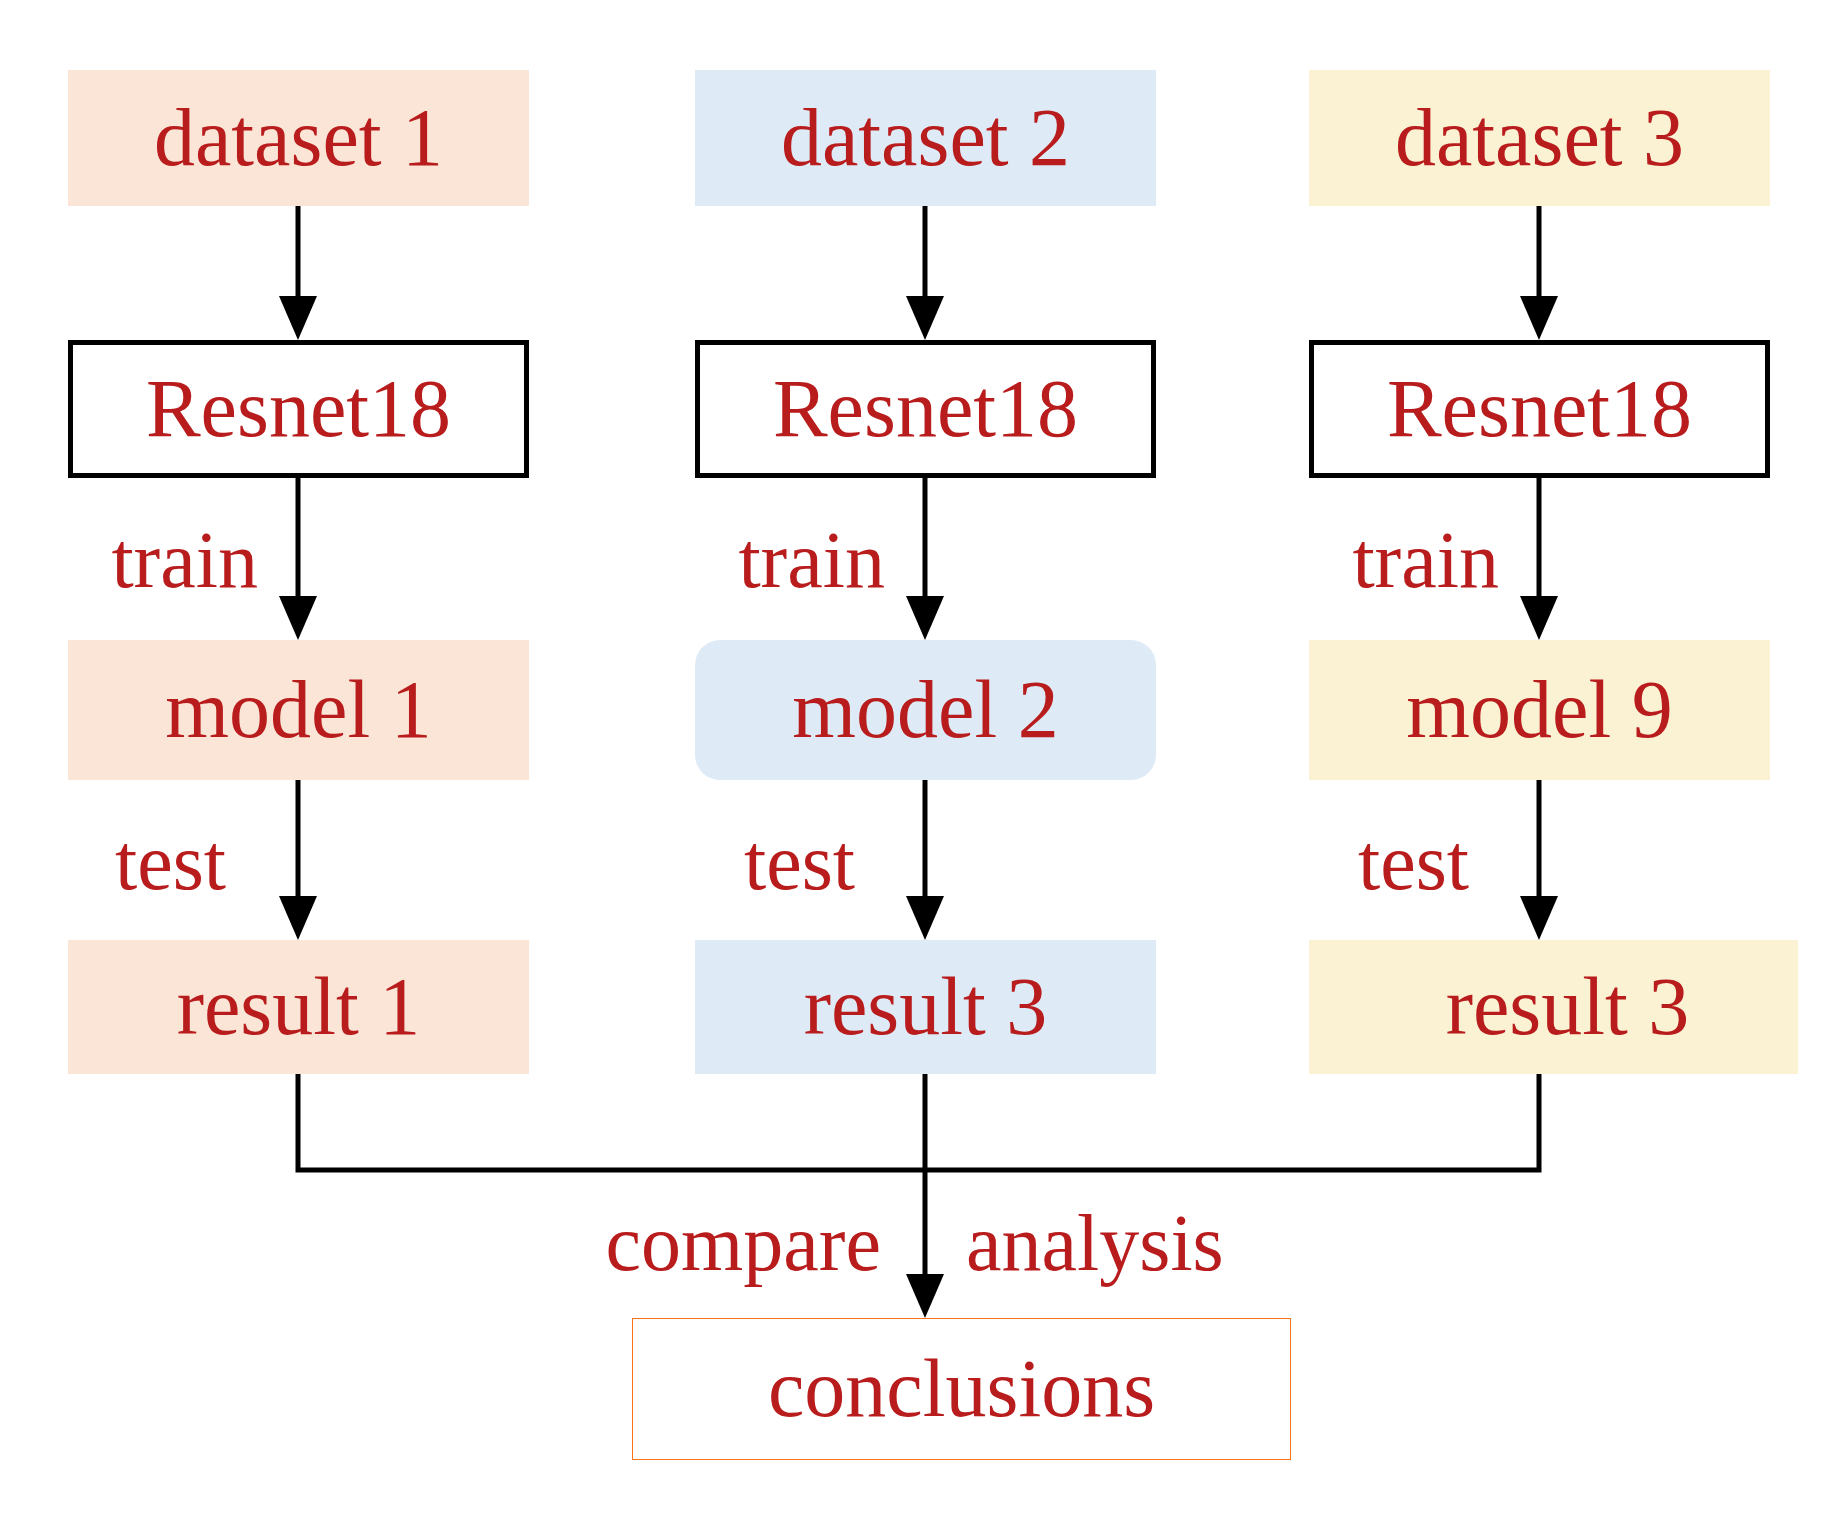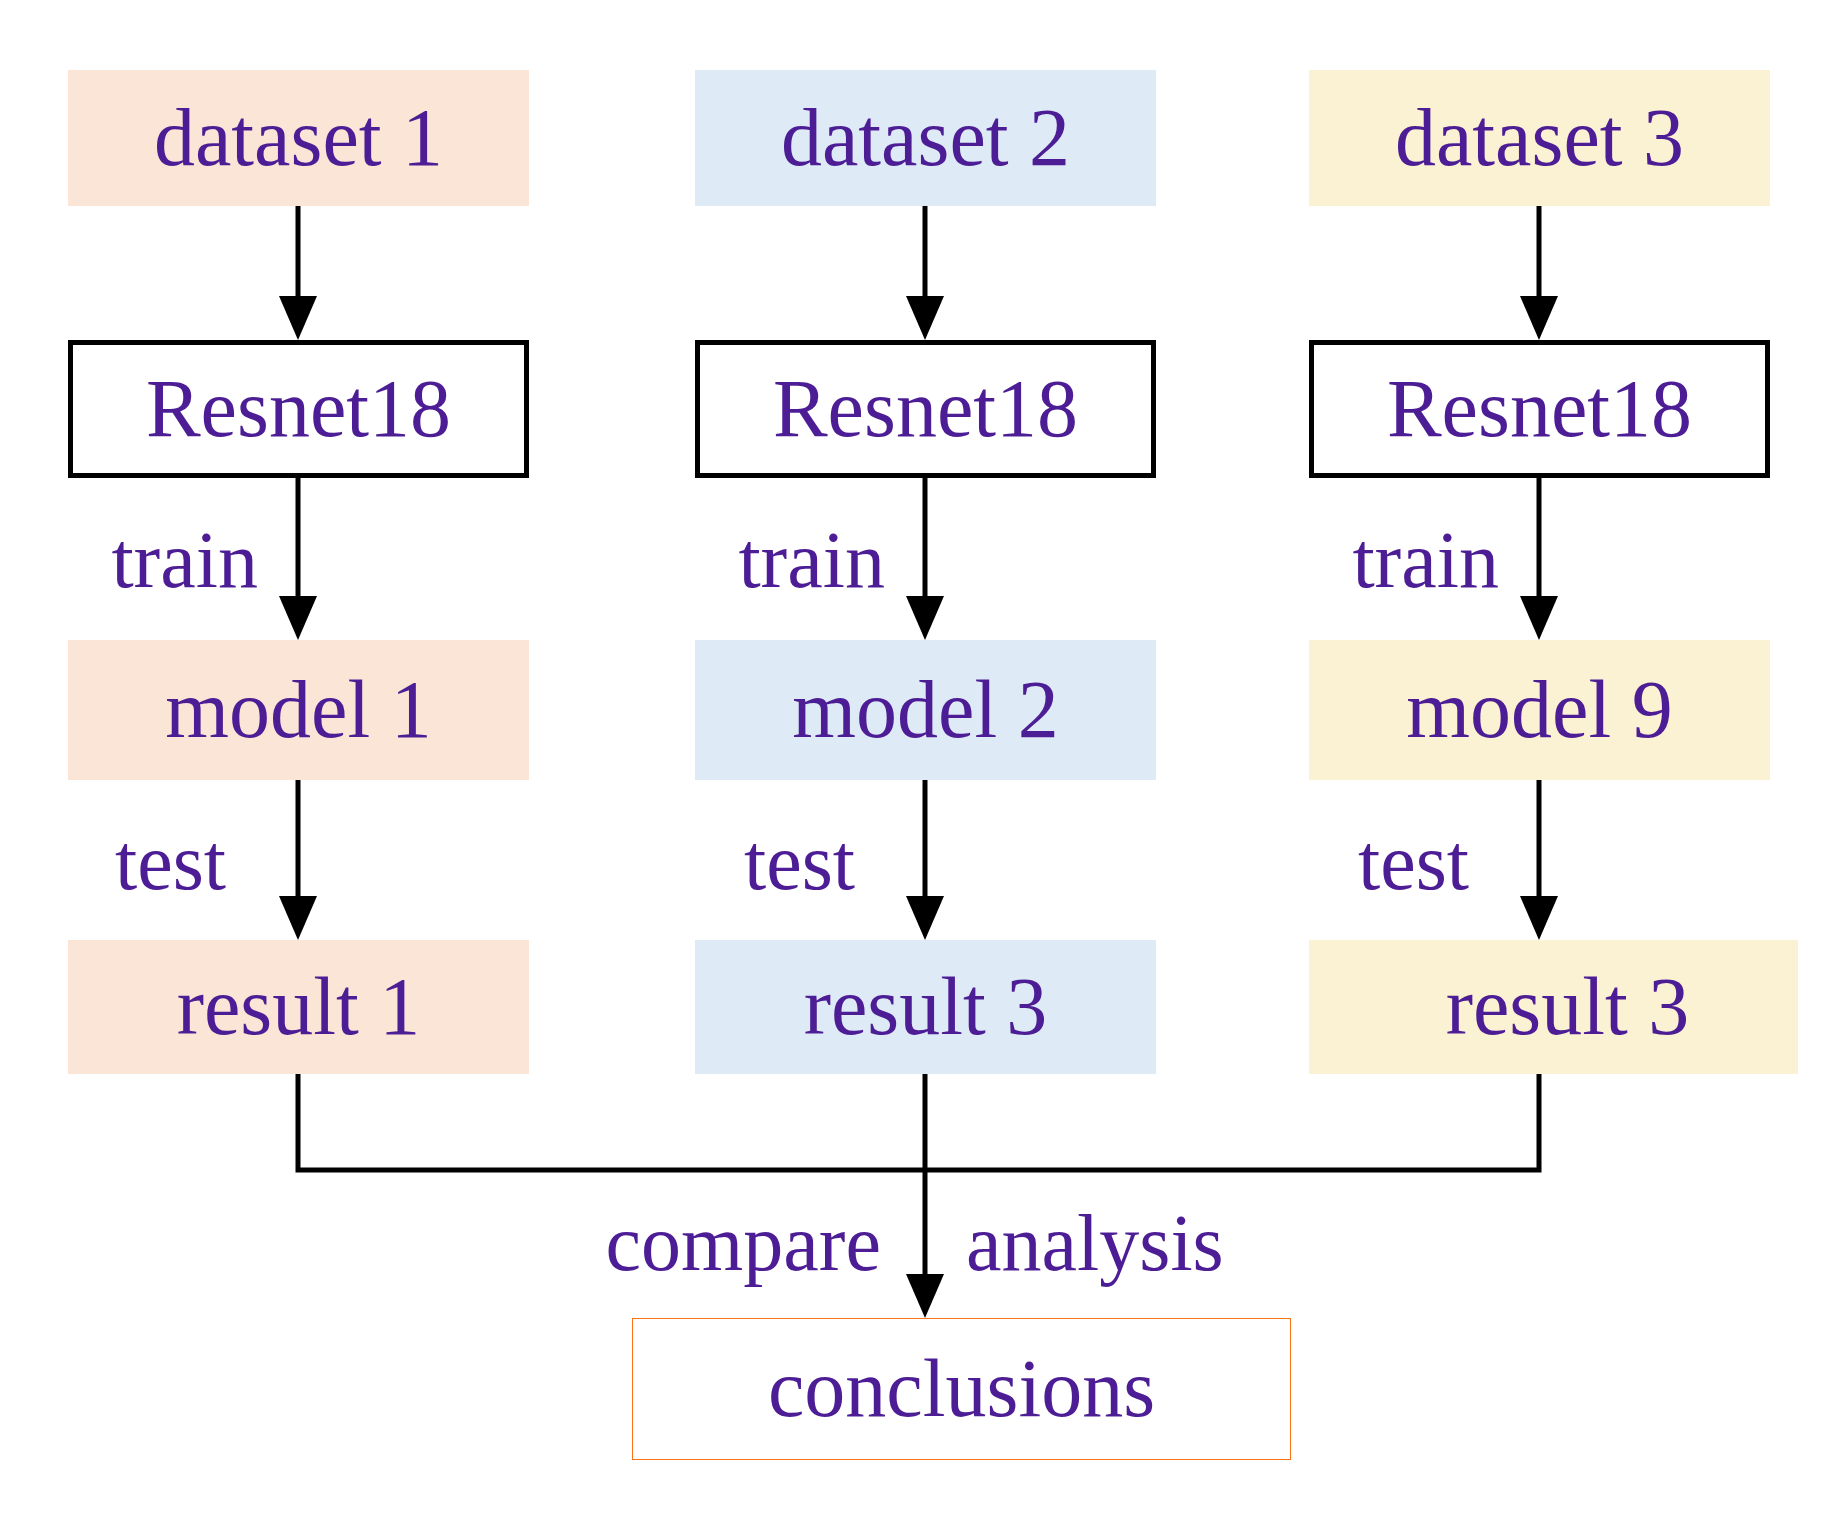--- a/index.html
+++ b/index.html
@@ -6,21 +6,21 @@
     margin: 0;
     padding: 0;
     background: #ffffff;
   }
   .stage {
     position: relative;
     width: 1833px;
     height: 1522px;
     background: #ffffff;
     font-family: "Liberation Serif", serif;
-    color: #4c1d95;
+    color: #b91c1c;
     overflow: hidden;
   }
   svg.connectors {
     position: absolute;
     left: 0;
     top: 0;
     width: 1833px;
     height: 1522px;
   }
   .node {
@@ -108,21 +108,21 @@
   <div class="node c1 row-dataset" style="background: rgb(251, 229, 214);">dataset 1</div>
   <div class="node c1 row-resnet">Resnet18</div>
   <div class="sidelabel train1">train</div>
   <div class="node c1 row-model" style="background: rgb(251, 229, 214);">model 1</div>
   <div class="sidelabel test1">test</div>
   <div class="node c1 row-result" style="background: rgb(251, 229, 214);">result 1</div>
 
   <div class="node c2 row-dataset" style="background: rgb(222, 235, 247);">dataset 2</div>
   <div class="node c2 row-resnet">Resnet18</div>
   <div class="sidelabel train2">train</div>
-  <div class="node c2 row-model" style="background: rgb(222, 235, 247);">model 2</div>
+  <div class="node c2 row-model" style="background: rgb(222, 235, 247); border-radius: 25px;">model 2</div>
   <div class="sidelabel test2">test</div>
   <div class="node c2 row-result" style="background: rgb(222, 235, 247);">result 3</div>
 
   <div class="node c3 row-dataset" style="background: rgb(251, 241, 211);">dataset 3</div>
   <div class="node c3 row-resnet">Resnet18</div>
   <div class="sidelabel train3">train</div>
   <div class="node c3 row-model" style="background: rgb(251, 241, 211);">model 9</div>
   <div class="sidelabel test3">test</div>
   <div class="node c3 row-result" style="background: rgb(251, 241, 211); padding-left: 28px;">result 3</div>
 

